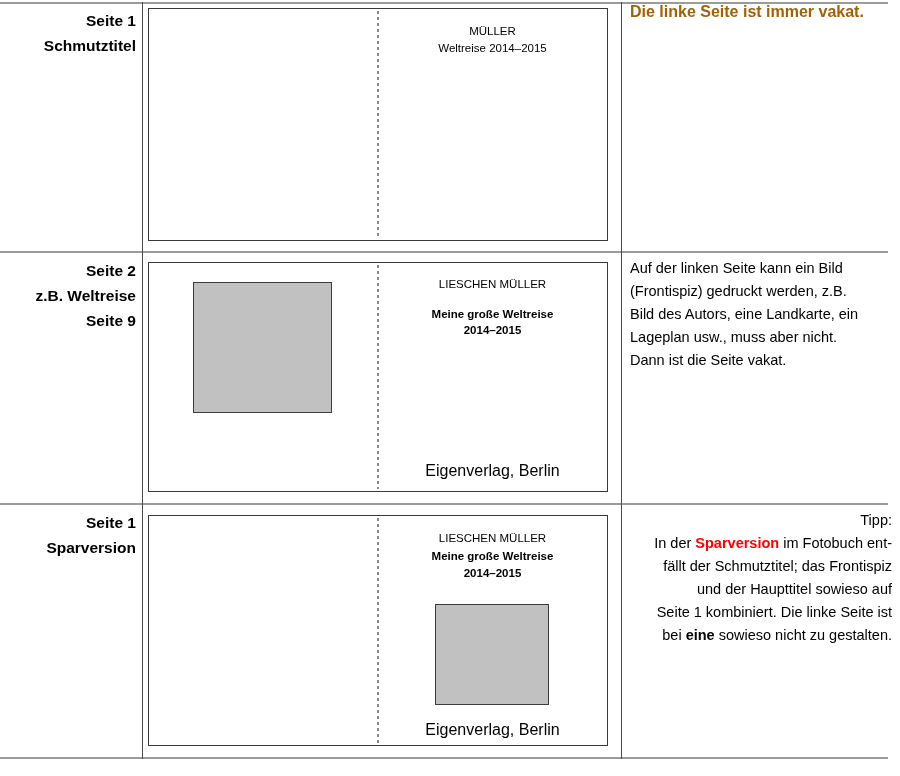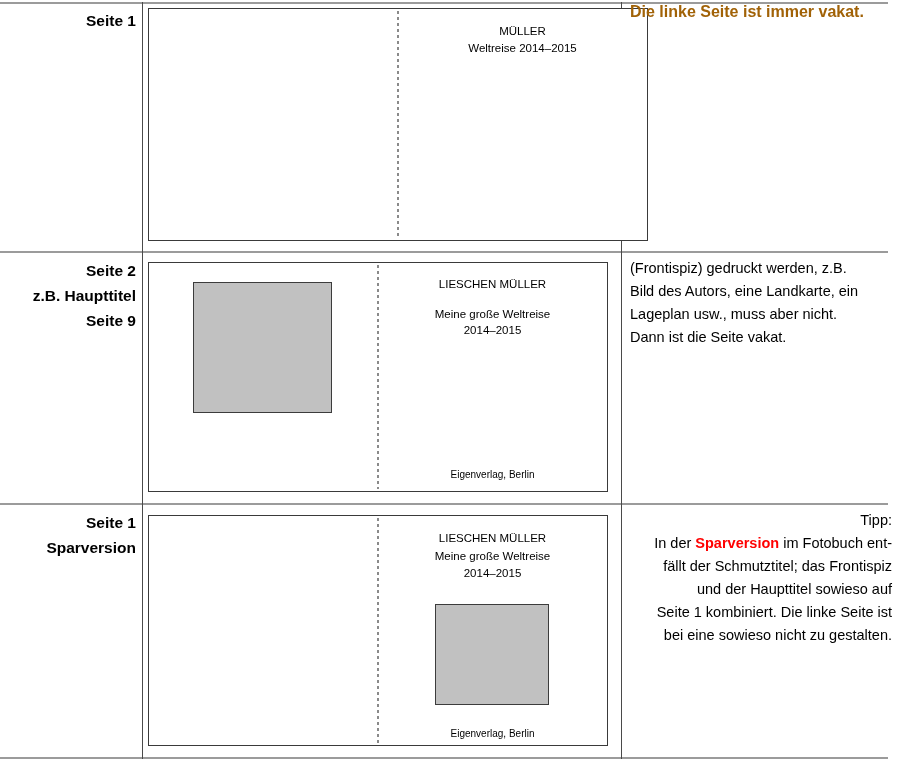--- a/index.html
+++ b/index.html
@@ -18,38 +18,38 @@
   .vl-2{left:621px;}
 
   
   .row-label{position:absolute;left:10px;width:126px;font-weight:700;font-size:15.5px;line-height:25px;text-align:right;}
   .label-1{top:8px;}
   .label-2{top:258px;}
   .label-3{top:510px;}
 
   
   .spread{position:absolute;left:148px;width:458px;border:1.5px solid #3a3a3a;background:#fff;}
-  .spread-1{top:8px;height:231px;padding-left:40px;}
+  .spread-1{top:8px;height:231px;}
   .spread-2{top:262px;height:228px;}
   .spread-3{top:515px;height:229px;}
   .gutter{position:absolute;left:calc(50% - 1px);top:2px;bottom:2px;width:2px;
     background:repeating-linear-gradient(to bottom,#8a8a8a 0 3px,transparent 3px 6px);}
 
   .right-page-text{position:absolute;left:50%;width:50%;text-align:center;font-size:11.5px;}
   .rpt-1{top:14px;line-height:17px;}
   .rpt-2{top:13px;line-height:16px;}
   .rpt-2 .author{margin-bottom:14px;}
   .rpt-3{top:14px;line-height:17.5px;}
-  .bold{font-weight:400;}
+  .bold{font-weight:700;}
 
   .img-box{position:absolute;background:#c1c1c1;border:1px solid #3c3c3c;}
   .img-2{left:44px;top:19px;width:137px;height:129px;}
   .img-3{left:286px;top:88px;width:112px;height:99px;}
 
-  .publisher{position:absolute;left:50%;width:50%;text-align:center;font-size:10px;}
+  .publisher{position:absolute;left:50%;width:50%;text-align:center;font-size:16px;}
   .pub-2{bottom:11px;}
   .pub-3{bottom:6px;}
 
   
   .note{position:absolute;left:630px;width:262px;font-size:14.5px;line-height:23px;}
   .note-1{top:1px;font-size:16px;font-weight:700;color:#a16207;line-height:22px;}
   .note-2{top:257px;}
   .note-3{top:509px;text-align:right;}
   .note .nline{white-space:nowrap;}
   .red-bold{color:#ff0000;font-weight:700;}
@@ -59,52 +59,54 @@
 
 <div class="hline hl-top"></div>
 <div class="hline hl-sep1"></div>
 <div class="hline hl-sep2"></div>
 <div class="hline hl-bottom"></div>
 <div class="vline vl-1"></div>
 <div class="vline vl-2"></div>
 
 <div class="row-label label-1">
   <div>Seite 1</div>
+  <div>Schmutztitel</div>
 </div>
 
 <div class="spread spread-1">
   <div class="gutter"></div>
   <div class="right-page-text rpt-1">
     <div>MÜLLER</div>
     <div>Weltreise 2014–2015</div>
   </div>
 </div>
 
 <div class="note note-1">
   <div class="nline">Die linke Seite ist immer vakat.</div>
 </div>
 
 <div class="row-label label-2">
   <div>Seite 2</div>
-  <div>z.B. Haupttitel</div>
+  <div>z.B. Weltreise</div>
   <div>Seite 9</div>
 </div>
 
 <div class="spread spread-2">
   <div class="gutter"></div>
   <div class="img-box img-2"></div>
   <div class="right-page-text rpt-2">
     <div class="author">LIESCHEN MÜLLER</div>
     <div class="bold">Meine große Weltreise</div>
     <div class="bold">2014–2015</div>
   </div>
   <div class="publisher pub-2">Eigenverlag, Berlin</div>
 </div>
 
 <div class="note note-2">
+  <div class="nline">Auf der linken Seite kann ein Bild</div>
   <div class="nline">(Frontispiz) gedruckt werden, z.B.</div>
   <div class="nline">Bild des Autors, eine Landkarte, ein</div>
   <div class="nline">Lageplan usw., muss aber nicht.</div>
   <div class="nline">Dann ist die Seite vakat.</div>
 </div>
 
 <div class="row-label label-3">
   <div>Seite 1</div>
   <div>Sparversion</div>
 </div>

